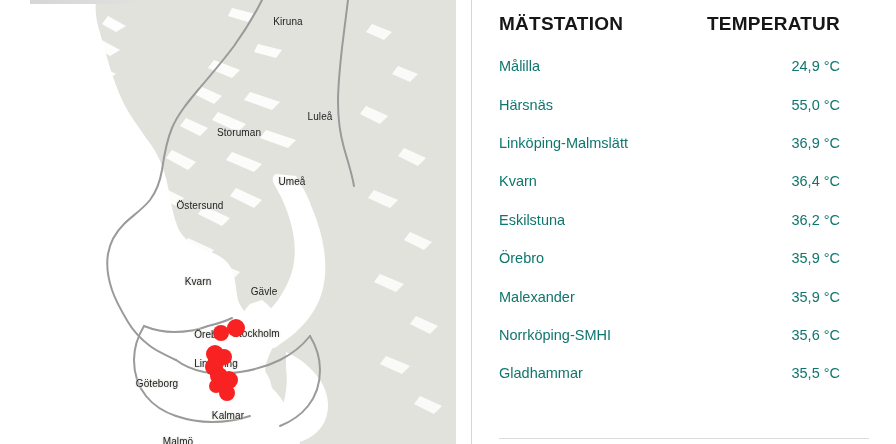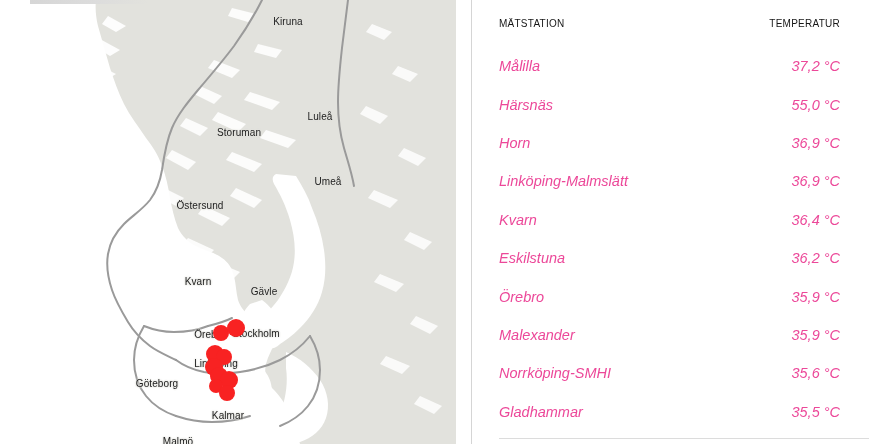--- a/index.html
+++ b/index.html
@@ -41,29 +41,29 @@
   .gap{ flex:0 0 15px; background:#ffffff; height:444px; }
   .divider{ flex:0 0 1px; background:#d5d5d5; height:444px; }
 
   
   .table-panel{
     flex:1 1 auto; height:444px; background:#ffffff;
     position:relative; padding:0 56px 0 27px;
   }
   .tbl{ width:100%; border-collapse:collapse; }
   .tbl th{
-    font-size:10px; font-weight:normal; color:#161616;
+    font-size:19px; font-weight:bold; color:#161616;
     letter-spacing:.25px; padding:0; height:47px;
     vertical-align:middle;
   }
   .tbl th.c-station{ text-align:left; }
   .tbl th.c-temp{ text-align:right; }
   .tbl td{
-    font-size:14.5px; font-weight:normal; color:#ec4899;
-    padding:0; height:38.4px; vertical-align:middle;font-style:italic;
+    font-size:14.5px; font-weight:normal; color:#0f766e;
+    padding:0; height:38.4px; vertical-align:middle;
   }
   .tbl td.c-station{ text-align:left; }
   .tbl td.c-temp{ text-align:right; white-space:nowrap; }
   .table-bottom-rule{
     position:absolute; left:27px; right:27px; bottom:5px;
     height:1px; background:#dcdcdc;
   }
 </style>
 </head>
 <body>
@@ -228,21 +228,21 @@
                  C 154,406 164,412 176,416"></path>
         <path d="M 176,416 C 188,420 200,422 212,422
                  C 226,422 238,420 250,416"></path>
         <path d="M 208,326 C 216,324 224,322 232,318"></path>
       </g>
     </svg>
 
     <div class="map-label" style="left:288px; top:21px;">Kiruna</div>
     <div class="map-label" style="left:320px; top:116px;">Luleå</div>
     <div class="map-label" style="left:239px; top:132px;">Storuman</div>
-    <div class="map-label" style="left:292px; top:181px;margin-left:36px;">Umeå</div>
+    <div class="map-label" style="left:292px; top:181px;">Umeå</div>
     <div class="map-label" style="left:200px; top:205px;">Östersund</div>
     <div class="map-label" style="left:198px; top:281px;">Kvarn</div>
     <div class="map-label" style="left:240px; top:291px;padding-left:48px;">Gävle</div>
     <div class="map-label" style="left:210px; top:334px;">Örebro</div>
     <div class="map-label" style="left:256px; top:333px;">Stockholm</div>
     <div class="map-label" style="left:216px; top:363px;">Linköping</div>
     <div class="map-label" style="left:157px; top:383px;">Göteborg</div>
     <div class="map-label" style="left:228px; top:415px;">Kalmar</div>
     <div class="map-label" style="left:178px; top:441px;">Malmö</div>
 
@@ -264,29 +264,25 @@
     <table class="tbl">
       <thead>
         <tr>
           <th class="c-station">MÄTSTATION</th>
           <th class="c-temp">TEMPERATUR</th>
         </tr>
       </thead>
       <tbody>
         <tr>
           <td class="c-station">Målilla</td>
-          <td class="c-temp">37,2 °C</td>
+          <td class="c-temp">24,9 °C</td>
         </tr>
         <tr>
           <td class="c-station">Härsnäs</td>
           <td class="c-temp">55,0 °C</td>
-        </tr>
-        <tr>
-          <td class="c-station">Horn</td>
-          <td class="c-temp">36,9 °C</td>
         </tr>
         <tr>
           <td class="c-station">Linköping-Malmslätt</td>
           <td class="c-temp">36,9 °C</td>
         </tr>
         <tr>
           <td class="c-station">Kvarn</td>
           <td class="c-temp">36,4 °C</td>
         </tr>
         <tr>

